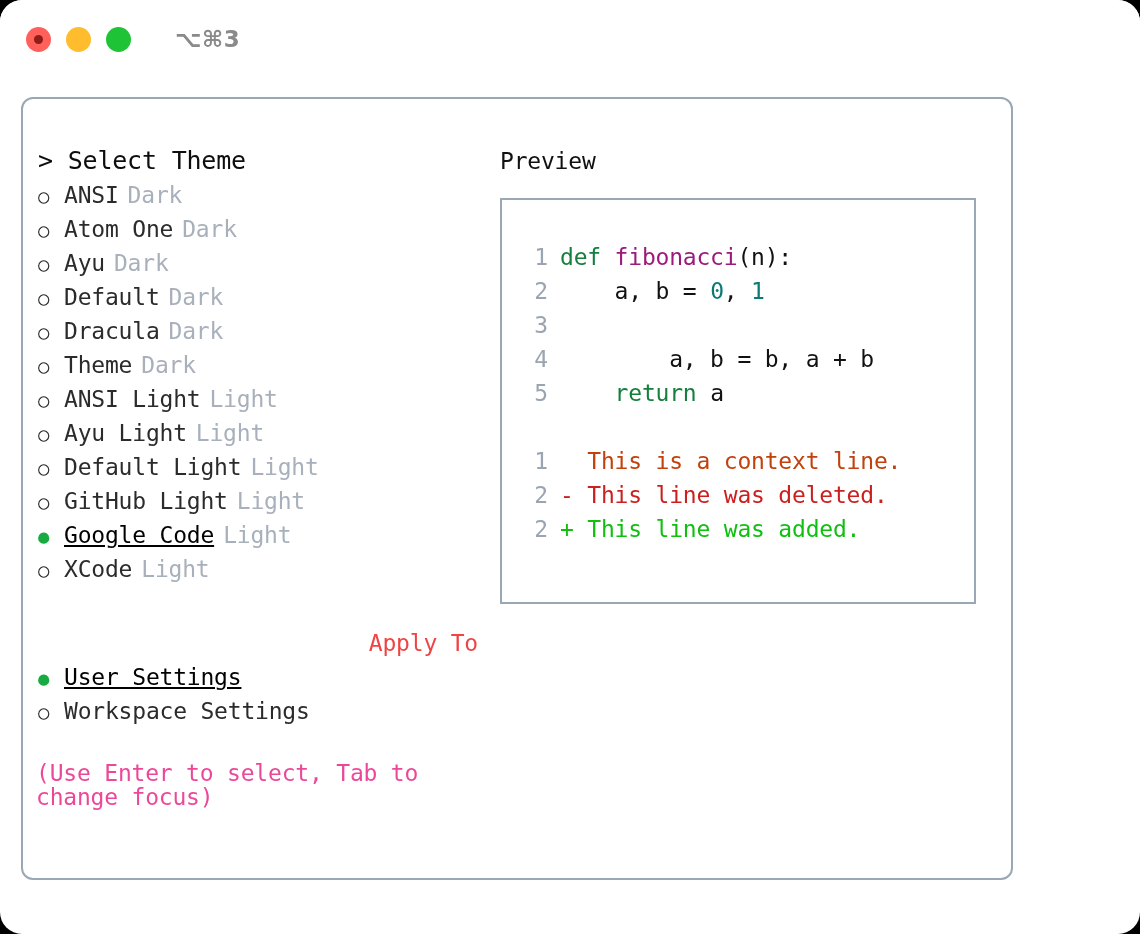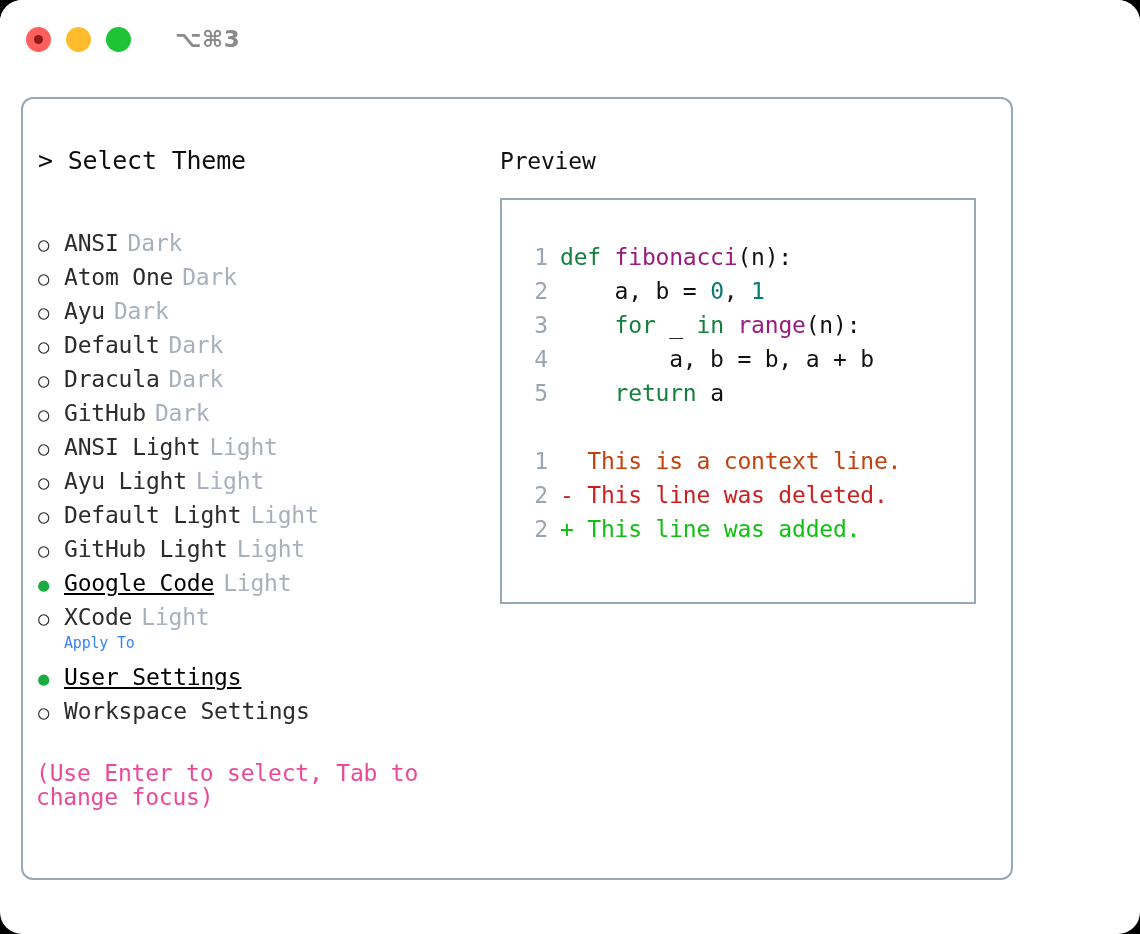--- a/index.html
+++ b/index.html
@@ -129,38 +129,38 @@
     flex: 0 0 26px;
     font-size: 19px;
     color: #2b2b2b;
   }
   .bullet.sel { color: #18ab41; }
   .theme-name { color: #2b2b2b; text-align: center; }
   .theme-row.selected .theme-name { color: #000000; text-decoration: underline; }
   .theme-kind {
     color: #a8b0bb;
     margin-left: 9px;
-    margin-top: 48px;
   }
   .theme-row.selected .theme-kind { color: #a8b0bb; }
 
   
   .apply-group {
     position: absolute;
     left: 15px;
     top: 527px;
     width: 440px;
   }
   .apply-title {
-    font-size: 15px;
-    color: #3b82f6;
+    font-size: 23px;
+    color: #ef4444;
     line-height: 34px;
     padding-left: 26px;
     white-space: pre;
     letter-spacing: -0.2px;
+    text-align: right;
   }
 
   
   .footer-hint {
     position: absolute;
     left: 13px;
     top: 662px;
     width: 420px;
     font-size: 23px;
     line-height: 24px;
@@ -240,21 +240,21 @@
     <div class="panel-inner">
 
       <div class="left-col">
         <div class="list-title">&gt; Select Theme</div>
         <div id="theme-list">
             <div class="theme-row"><span class="bullet">○</span><span class="theme-name">ANSI</span><span class="theme-kind">Dark</span></div>
             <div class="theme-row"><span class="bullet">○</span><span class="theme-name">Atom One</span><span class="theme-kind">Dark</span></div>
             <div class="theme-row"><span class="bullet">○</span><span class="theme-name">Ayu</span><span class="theme-kind">Dark</span></div>
             <div class="theme-row"><span class="bullet">○</span><span class="theme-name">Default</span><span class="theme-kind">Dark</span></div>
             <div class="theme-row"><span class="bullet">○</span><span class="theme-name">Dracula</span><span class="theme-kind">Dark</span></div>
-            <div class="theme-row"><span class="bullet">○</span><span class="theme-name">GitHub</span><span class="theme-kind">Dark</span></div>
+            <div class="theme-row"><span class="bullet">○</span><span class="theme-name">Theme</span><span class="theme-kind">Dark</span></div>
             <div class="theme-row"><span class="bullet">○</span><span class="theme-name">ANSI Light</span><span class="theme-kind">Light</span></div>
             <div class="theme-row"><span class="bullet">○</span><span class="theme-name">Ayu Light</span><span class="theme-kind">Light</span></div>
             <div class="theme-row"><span class="bullet">○</span><span class="theme-name">Default Light</span><span class="theme-kind">Light</span></div>
             <div class="theme-row"><span class="bullet">○</span><span class="theme-name">GitHub Light</span><span class="theme-kind">Light</span></div>
             <div class="theme-row selected"><span class="bullet sel">●</span><span class="theme-name">Google Code</span><span class="theme-kind">Light</span></div>
             <div class="theme-row"><span class="bullet">○</span><span class="theme-name">XCode</span><span class="theme-kind">Light</span></div>
           </div>
       </div>
 
       <div class="apply-group">
@@ -266,21 +266,21 @@
       </div>
 
       <div class="footer-hint">(Use Enter to select, Tab to change focus)</div>
 
       <div class="right-col">
         <div class="preview-title">Preview</div>
         <div class="preview-box">
           <div id="code-block">
               <div class="code-line"><span class="lineno">1</span><span><span class="tok-kw">def </span><span class="tok-fn">fibonacci</span><span class="tok-plain">(n):</span></span></div>
               <div class="code-line"><span class="lineno">2</span><span><span class="tok-plain">    a, b = </span><span class="tok-num">0</span><span class="tok-plain">, </span><span class="tok-num">1</span></span></div>
-              <div class="code-line"><span class="lineno">3</span><span><span class="tok-plain">    </span><span class="tok-kw">for</span><span class="tok-plain"> _ </span><span class="tok-kw">in</span><span class="tok-plain"> </span><span class="tok-fn">range</span><span class="tok-plain">(n):</span></span></div>
+              <div class="code-line"><span class="lineno">3</span></div>
               <div class="code-line"><span class="lineno">4</span><span><span class="tok-plain">        a, b = b, a + b</span></span></div>
               <div class="code-line"><span class="lineno">5</span><span><span class="tok-plain">    </span><span class="tok-kw">return</span><span class="tok-plain"> a</span></span></div>
             </div>
           <div class="code-line blank"></div>
           <div id="diff-block">
               <div class="code-line"><span class="lineno">1</span><span class="diff-context"> </span><span class="diff-context"> This is a context line.</span></div>
               <div class="code-line"><span class="lineno">2</span><span class="diff-del">-</span><span class="diff-del"> This line was deleted.</span></div>
               <div class="code-line"><span class="lineno">2</span><span class="diff-add">+</span><span class="diff-add"> This line was added.</span></div>
             </div>
         </div>

